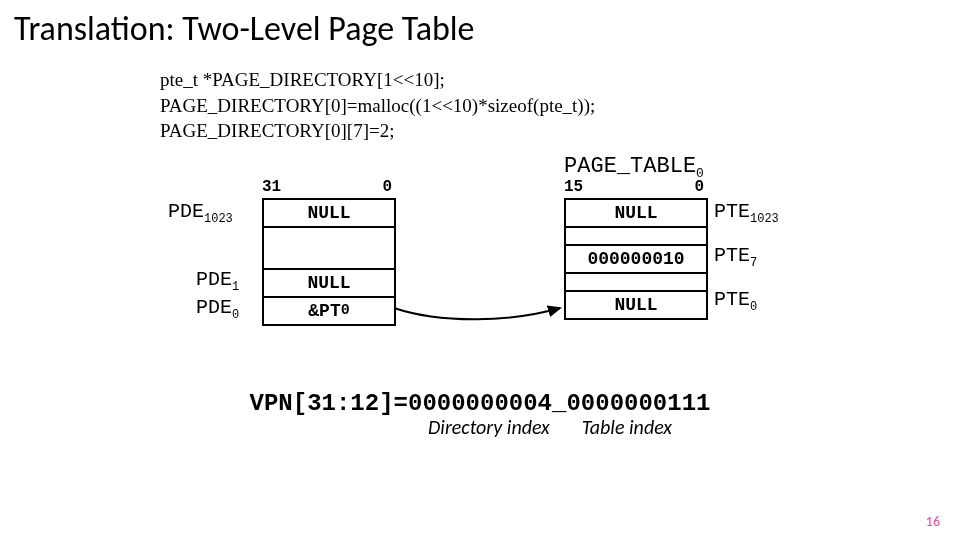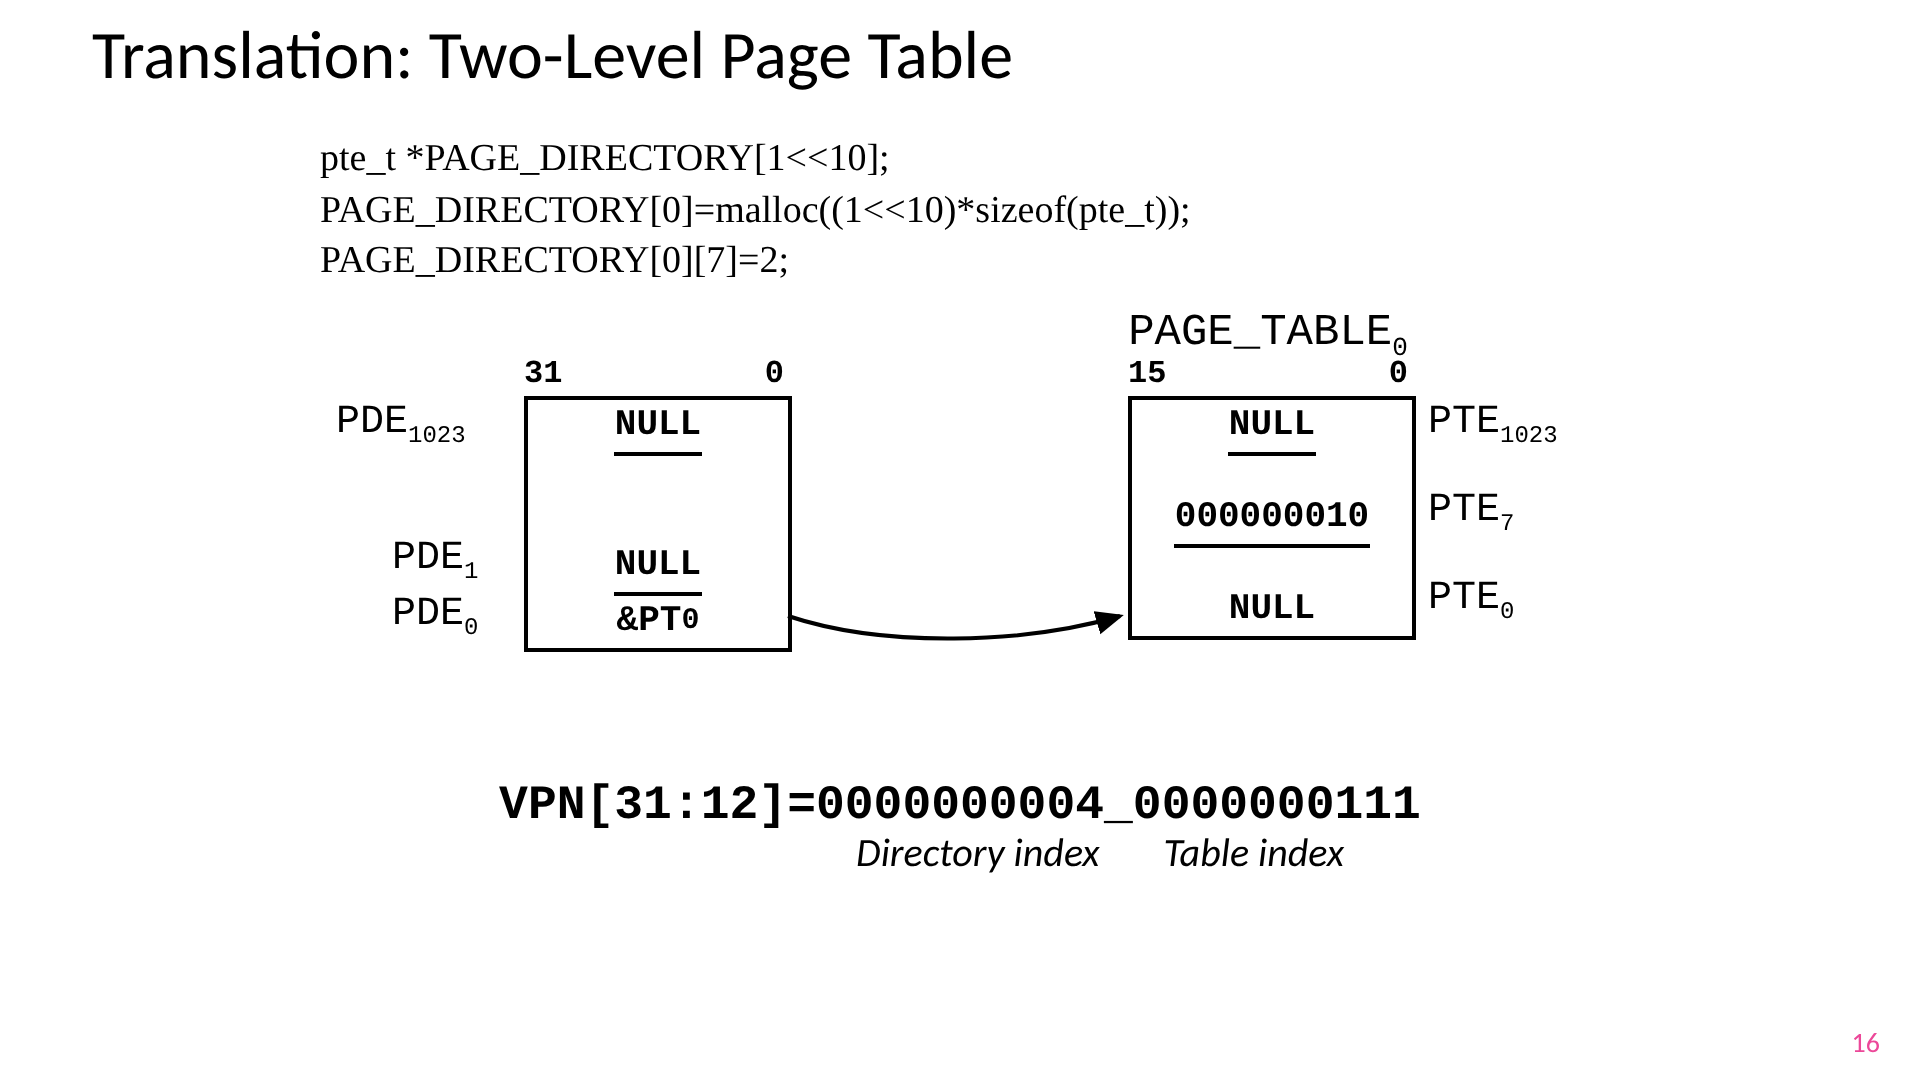--- a/index.html
+++ b/index.html
@@ -10,21 +10,20 @@
     font-family: Calibri, Arial, sans-serif;
     background: #fff;
     color: #000;
     overflow: hidden;
   }
   .title {
     font-size: 34px;
     font-weight: 400;
     padding: 8px 14px 14px 14px;
     border-bottom: none;
-    margin-left: 32px;
   }
   .code-block {
     margin: 4px 0 10px 160px;
     font-family: Liberation Serif, serif;
     font-size: 19px;
     line-height: 1.35;
   }
   .diagram {
     position: relative;
     margin-left: 114px;
@@ -43,21 +42,20 @@
     font-size: 16px;
     font-weight: bold;
     display: flex;
     justify-content: space-between;
   }
   .tbl {
     position: absolute;
     border: 2px solid #000;
     display: flex;
     flex-direction: column;
-    align-items: center;
   }
   .cell {
     border-bottom: 2px solid #000;
     font-family: "Courier New", monospace;
     font-size: 18px;
     font-weight: bold;
     text-align: center;
     display: flex;
     align-items: center;
     justify-content: center;

